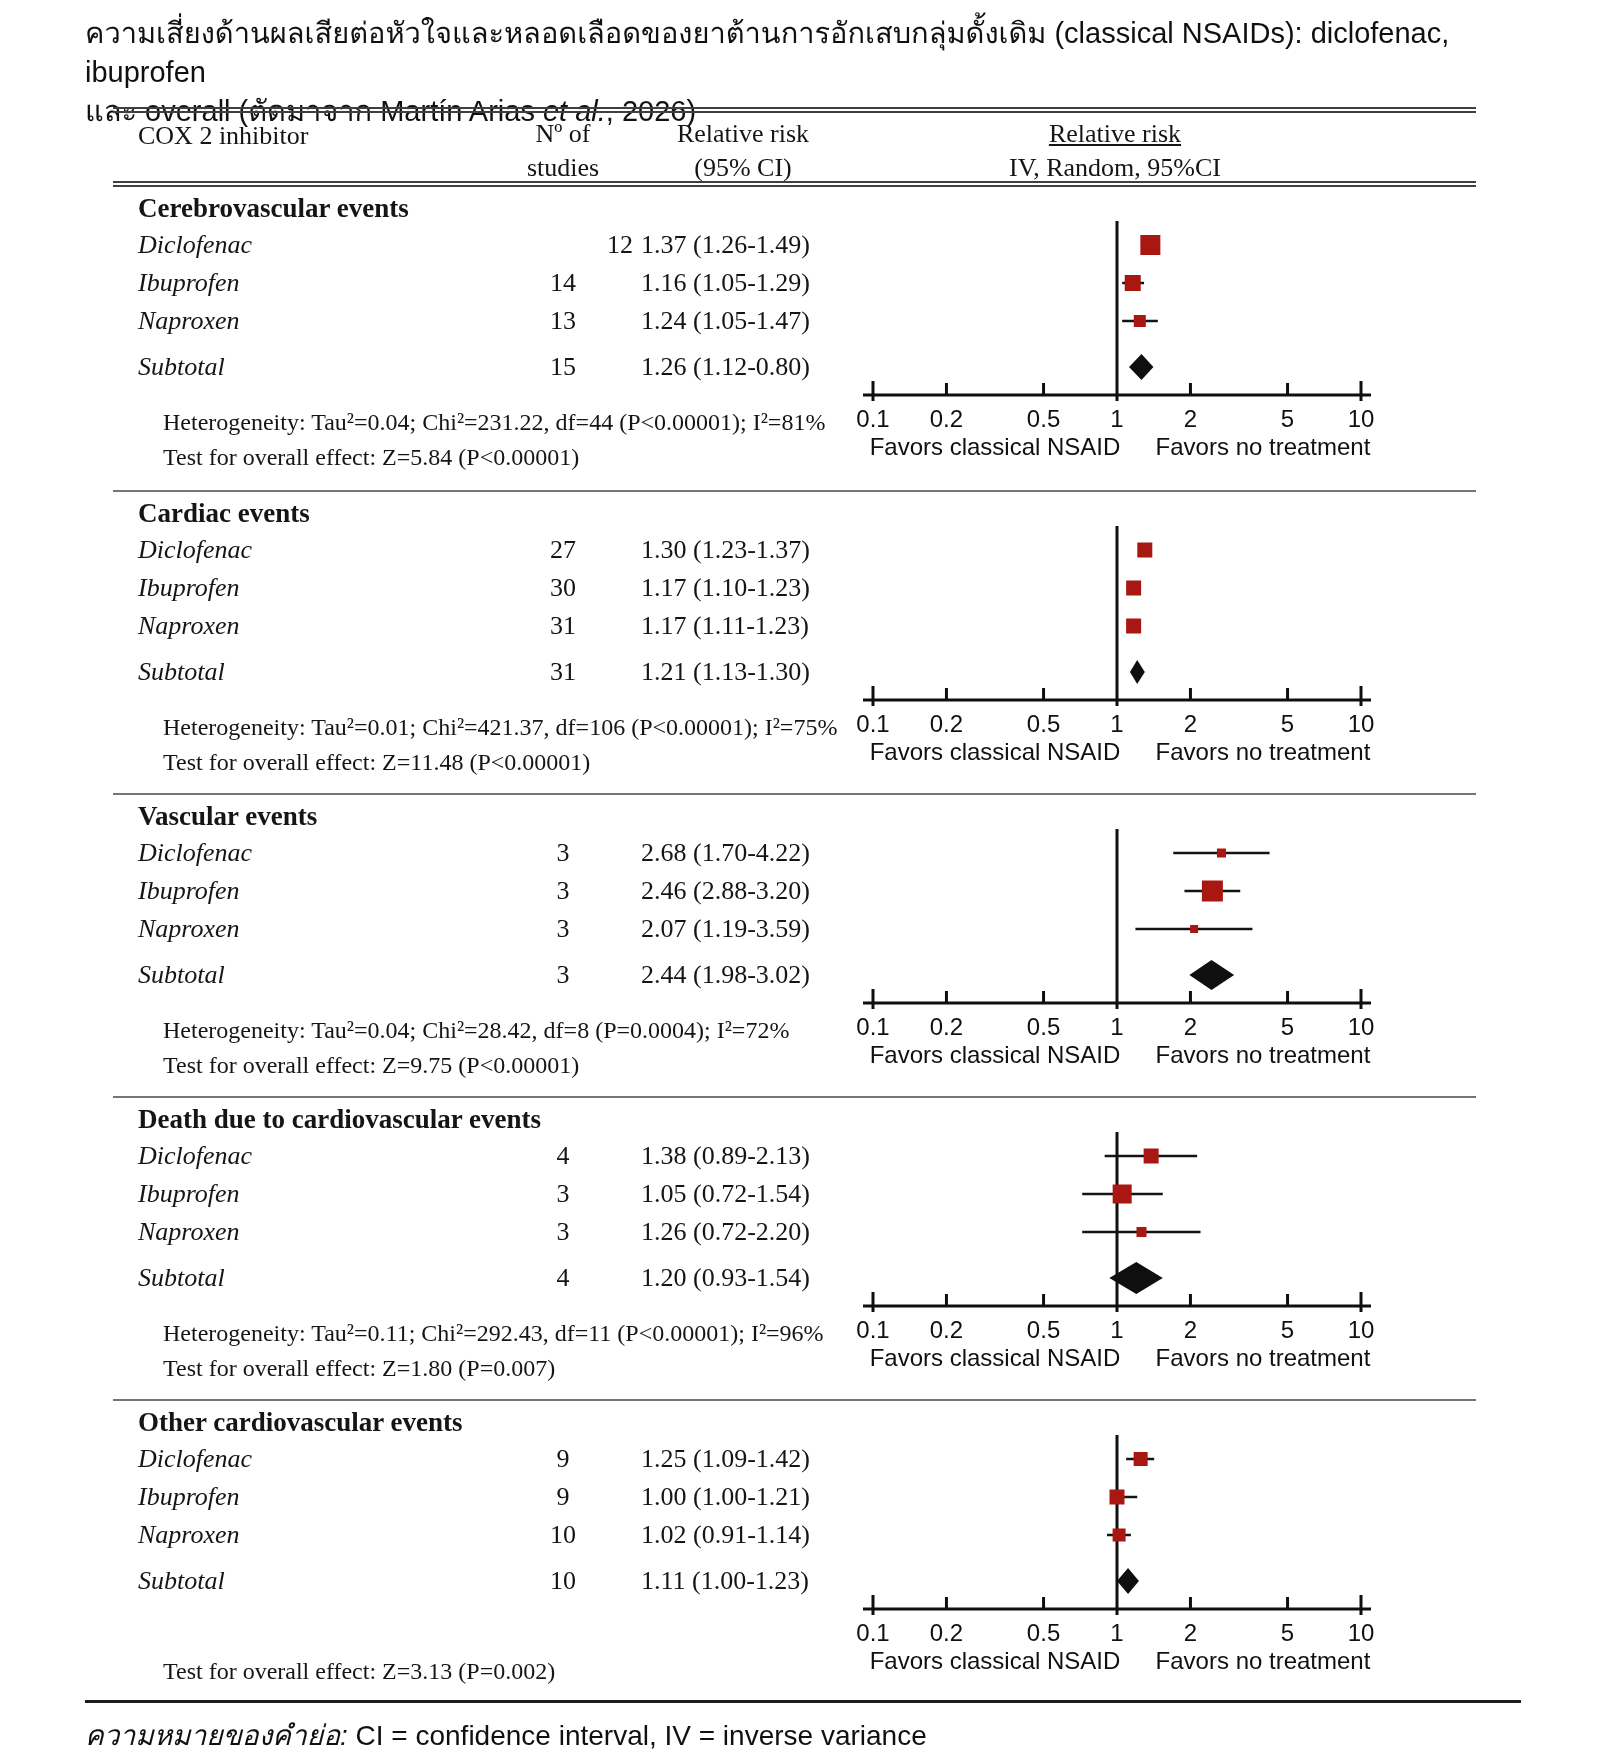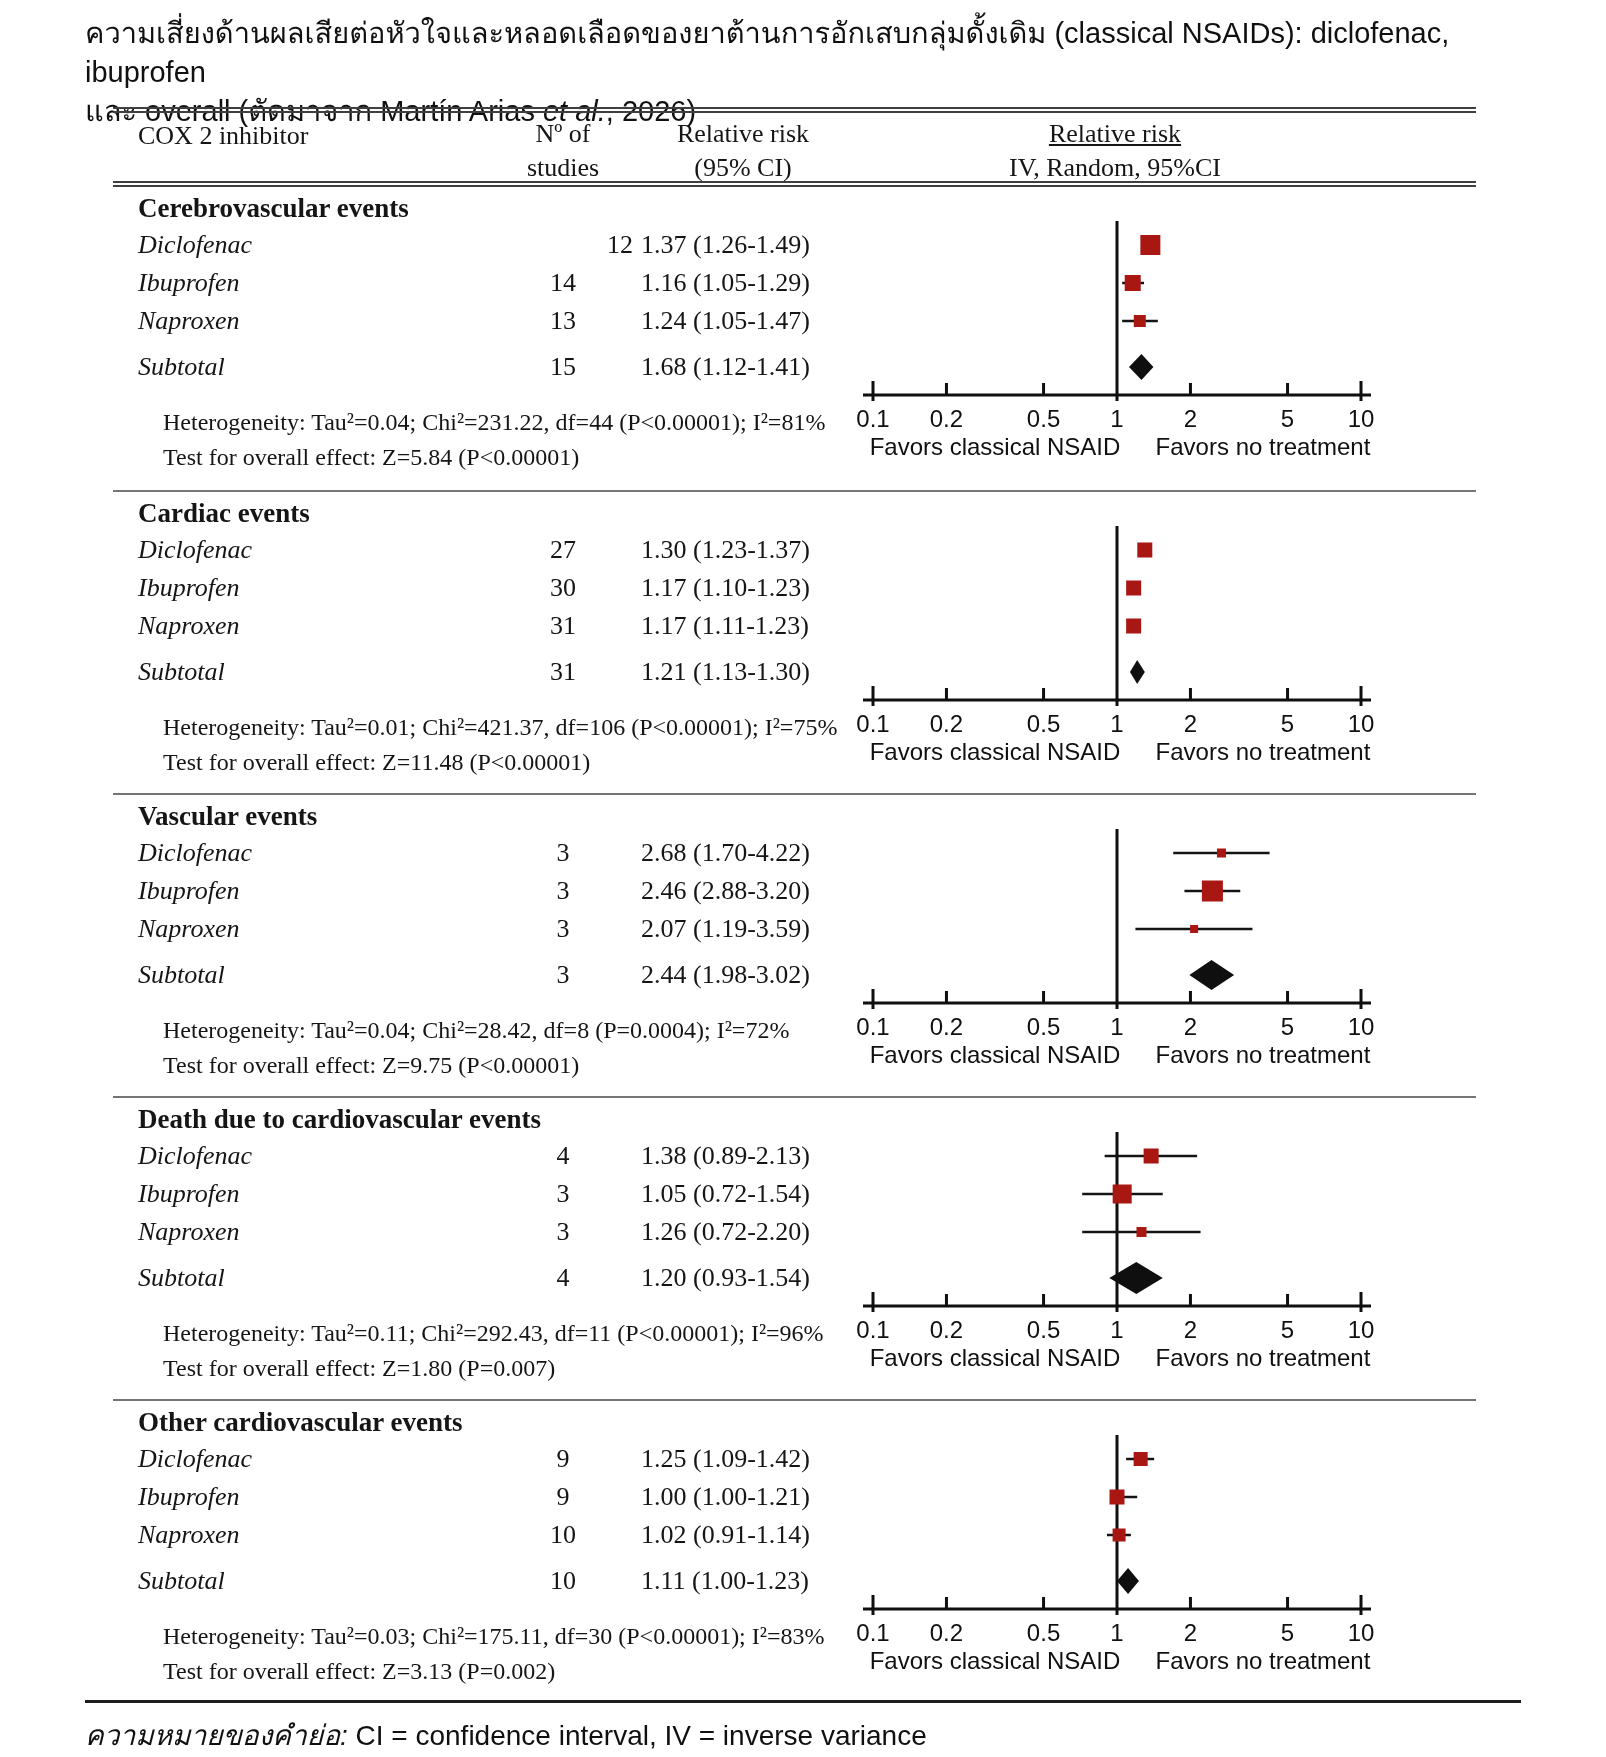--- a/index.html
+++ b/index.html
@@ -77,21 +77,21 @@
           <span class="cell ncol" style="left: 380px; top: 40px; text-align: right;">12</span>
           <span class="cell" style="left: 528px; top: 40px;">1.37 (1.26-1.49)</span>
           <span class="cell drug" style="left: 25px; top: 78px;">Ibuprofen</span>
           <span class="cell ncol" style="left: 380px; top: 78px;">14</span>
           <span class="cell" style="left: 528px; top: 78px;">1.16 (1.05-1.29)</span>
           <span class="cell drug" style="left: 25px; top: 116px;">Naproxen</span>
           <span class="cell ncol" style="left: 380px; top: 116px;">13</span>
           <span class="cell" style="left: 528px; top: 116px;">1.24 (1.05-1.47)</span>
           <span class="cell drug" style="left: 25px; top: 162px;">Subtotal</span>
           <span class="cell ncol" style="left: 380px; top: 162px;">15</span>
-          <span class="cell" style="left: 528px; top: 162px;">1.68 (1.12-1.41)</span>
+          <span class="cell" style="left: 528px; top: 162px;">1.26 (1.12-0.80)</span>
           <span class="stat" style="top: 222px;">Heterogeneity: Tau²=0.04; Chi²=231.22, df=44 (P&lt;0.00001); I²=81%</span>
           <span class="stat" style="top: 257px;">Test for overall effect: Z=5.84 (P&lt;0.00001)</span>
           <svg class="plot" width="703" height="303" viewBox="0 0 703 303">
             <line x1="344" y1="34" x2="344" y2="214" stroke="#0f0f0f" stroke-width="3"></line>
             <line x1="90" y1="208" x2="598" y2="208" stroke="#0f0f0f" stroke-width="3"></line>
             <line x1="100" y1="194" x2="100" y2="214" stroke="#0f0f0f" stroke-width="3"></line>
             <text x="100" y="240" text-anchor="middle" font-family="&quot;Liberation Sans&quot;, sans-serif" font-size="24" fill="#101010">0.1</text>
             <line x1="173.45131894201143" y1="196" x2="173.45131894201143" y2="209" stroke="#0f0f0f" stroke-width="3"></line>
             <text x="173.45131894201143" y="240" text-anchor="middle" font-family="&quot;Liberation Sans&quot;, sans-serif" font-size="24" fill="#101010">0.2</text>
             <line x1="270.5486810579886" y1="196" x2="270.5486810579886" y2="209" stroke="#0f0f0f" stroke-width="3"></line>
@@ -250,21 +250,20 @@
           <span class="cell" style="left: 528px; top: 40px;">1.25 (1.09-1.42)</span>
           <span class="cell drug" style="left: 25px; top: 78px;">Ibuprofen</span>
           <span class="cell ncol" style="left: 380px; top: 78px;">9</span>
           <span class="cell" style="left: 528px; top: 78px;">1.00 (1.00-1.21)</span>
           <span class="cell drug" style="left: 25px; top: 116px;">Naproxen</span>
           <span class="cell ncol" style="left: 380px; top: 116px;">10</span>
           <span class="cell" style="left: 528px; top: 116px;">1.02 (0.91-1.14)</span>
           <span class="cell drug" style="left: 25px; top: 162px;">Subtotal</span>
           <span class="cell ncol" style="left: 380px; top: 162px;">10</span>
           <span class="cell" style="left: 528px; top: 162px;">1.11 (1.00-1.23)</span>
-          <span class="stat" style="top: 222px;">Heterogeneity: Tau²=0.03; Chi²=175.11, df=30 (P&lt;0.00001); I²=83%</span>
           <span class="stat" style="top: 257px;">Test for overall effect: Z=3.13 (P=0.002)</span>
           <svg class="plot" width="703" height="303" viewBox="0 0 703 303">
             <line x1="344" y1="34" x2="344" y2="214" stroke="#0f0f0f" stroke-width="3"></line>
             <line x1="90" y1="208" x2="598" y2="208" stroke="#0f0f0f" stroke-width="3"></line>
             <line x1="100" y1="194" x2="100" y2="214" stroke="#0f0f0f" stroke-width="3"></line>
             <text x="100" y="240" text-anchor="middle" font-family="&quot;Liberation Sans&quot;, sans-serif" font-size="24" fill="#101010">0.1</text>
             <line x1="173.45131894201143" y1="196" x2="173.45131894201143" y2="209" stroke="#0f0f0f" stroke-width="3"></line>
             <text x="173.45131894201143" y="240" text-anchor="middle" font-family="&quot;Liberation Sans&quot;, sans-serif" font-size="24" fill="#101010">0.2</text>
             <line x1="270.5486810579886" y1="196" x2="270.5486810579886" y2="209" stroke="#0f0f0f" stroke-width="3"></line>
             <text x="270.5486810579886" y="240" text-anchor="middle" font-family="&quot;Liberation Sans&quot;, sans-serif" font-size="24" fill="#101010">0.5</text>

